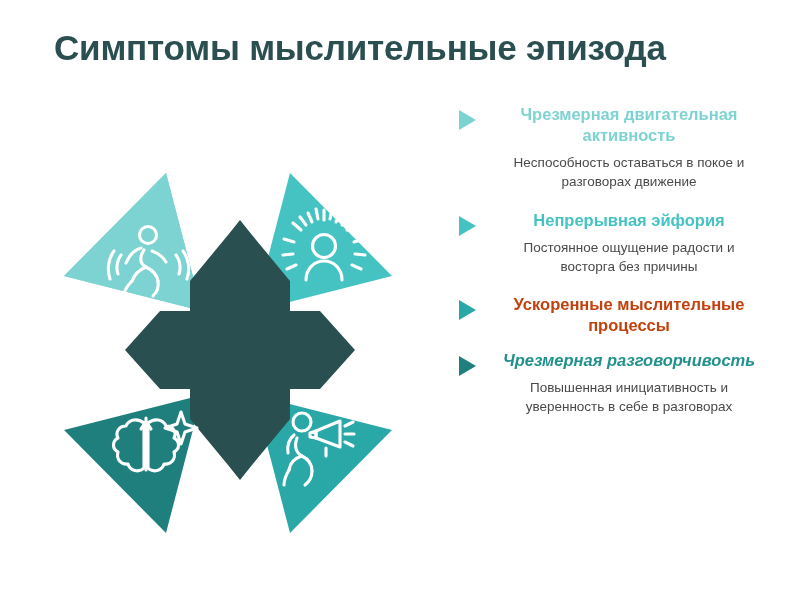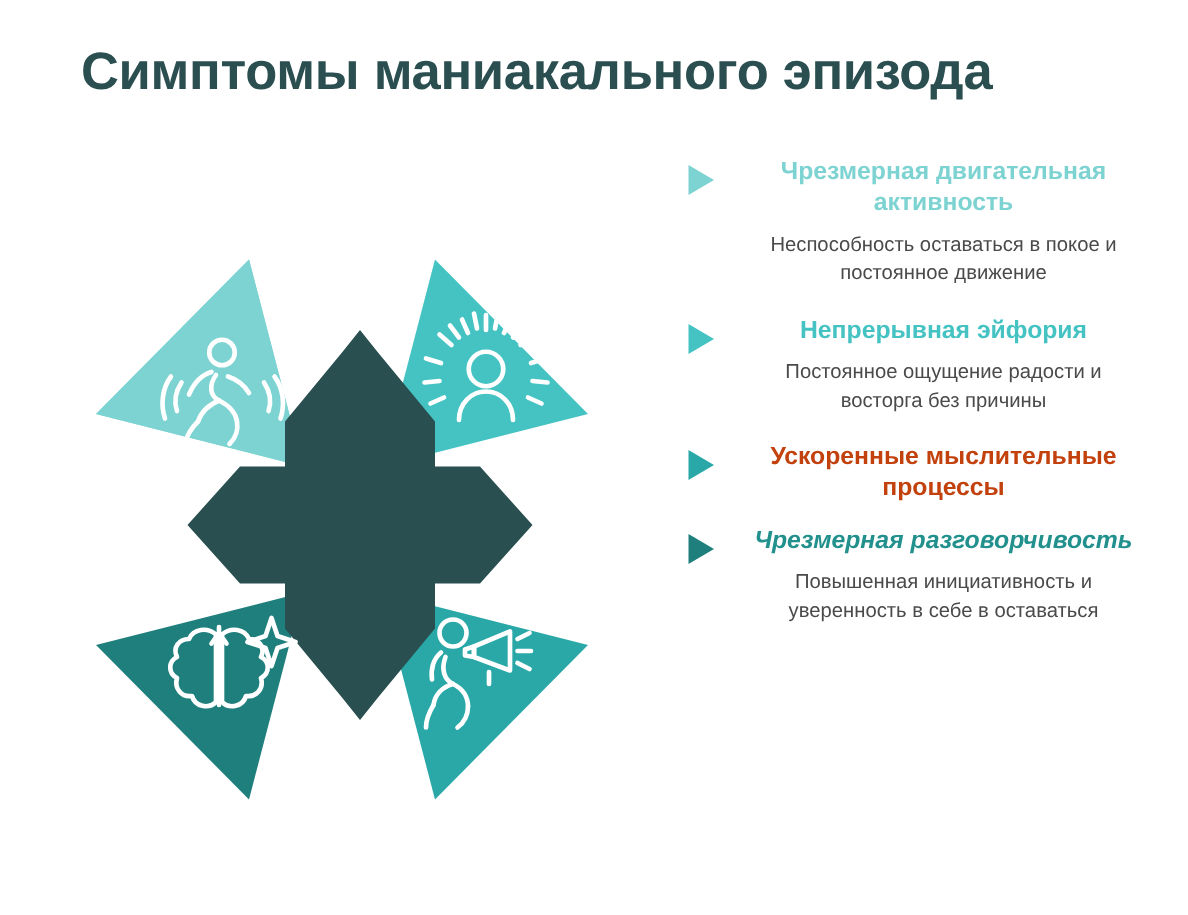--- a/index.html
+++ b/index.html
@@ -100,21 +100,21 @@
   .item-2 .bullet-arrow { border-left-color: #2aa8a8; }
   .item-2 .symptom-title { color: #c2410c; }
   .item-3 .bullet-arrow { border-left-color: #1f7f7c; }
   .item-3 .symptom-title { color: #22918d; font-style: italic; }
 </style>
 </head>
 <body>
 
 <div id="infographic">
 
-  <div class="page-title">Симптомы маниакального эпизода</div>
+  <div class="page-title">Симптомы мыслительные эпизода</div>
 
   <div class="illustration">
     <svg viewBox="0 0 400 420" xmlns="http://www.w3.org/2000/svg">
 
       <g>
         <polygon points="126,23 24,126 162,161" fill="#7dd3d1" transform="scale(1)"></polygon>
         <polygon points="126,23 24,126 162,161" fill="#7dd3d1"></polygon>
       </g>
 
       <g>
@@ -203,35 +203,35 @@
       </g>
 
     </svg>
   </div>
 
   <div class="symptom-list">
 
     <div class="symptom-item item-0">
       <span class="bullet-arrow"></span>
       <p class="symptom-title">Чрезмерная двигательная активность</p>
-      <p class="symptom-desc">Неспособность оставаться в покое и постоянное движение</p>
+      <p class="symptom-desc">Неспособность оставаться в покое и разговорах движение</p>
     </div>
 
     <div class="symptom-item item-1">
       <span class="bullet-arrow"></span>
       <p class="symptom-title">Непрерывная эйфория</p>
       <p class="symptom-desc">Постоянное ощущение радости и восторга без причины</p>
     </div>
 
     <div class="symptom-item item-2">
       <span class="bullet-arrow"></span>
       <p class="symptom-title">Ускоренные мыслительные процессы</p>
     </div>
 
     <div class="symptom-item item-3">
       <span class="bullet-arrow"></span>
       <p class="symptom-title">Чрезмерная разговорчивость</p>
-      <p class="symptom-desc">Повышенная инициативность и уверенность в себе в оставаться</p>
+      <p class="symptom-desc">Повышенная инициативность и уверенность в себе в разговорах</p>
     </div>
 
   </div>
 
 </div>
 
 </body></html>

